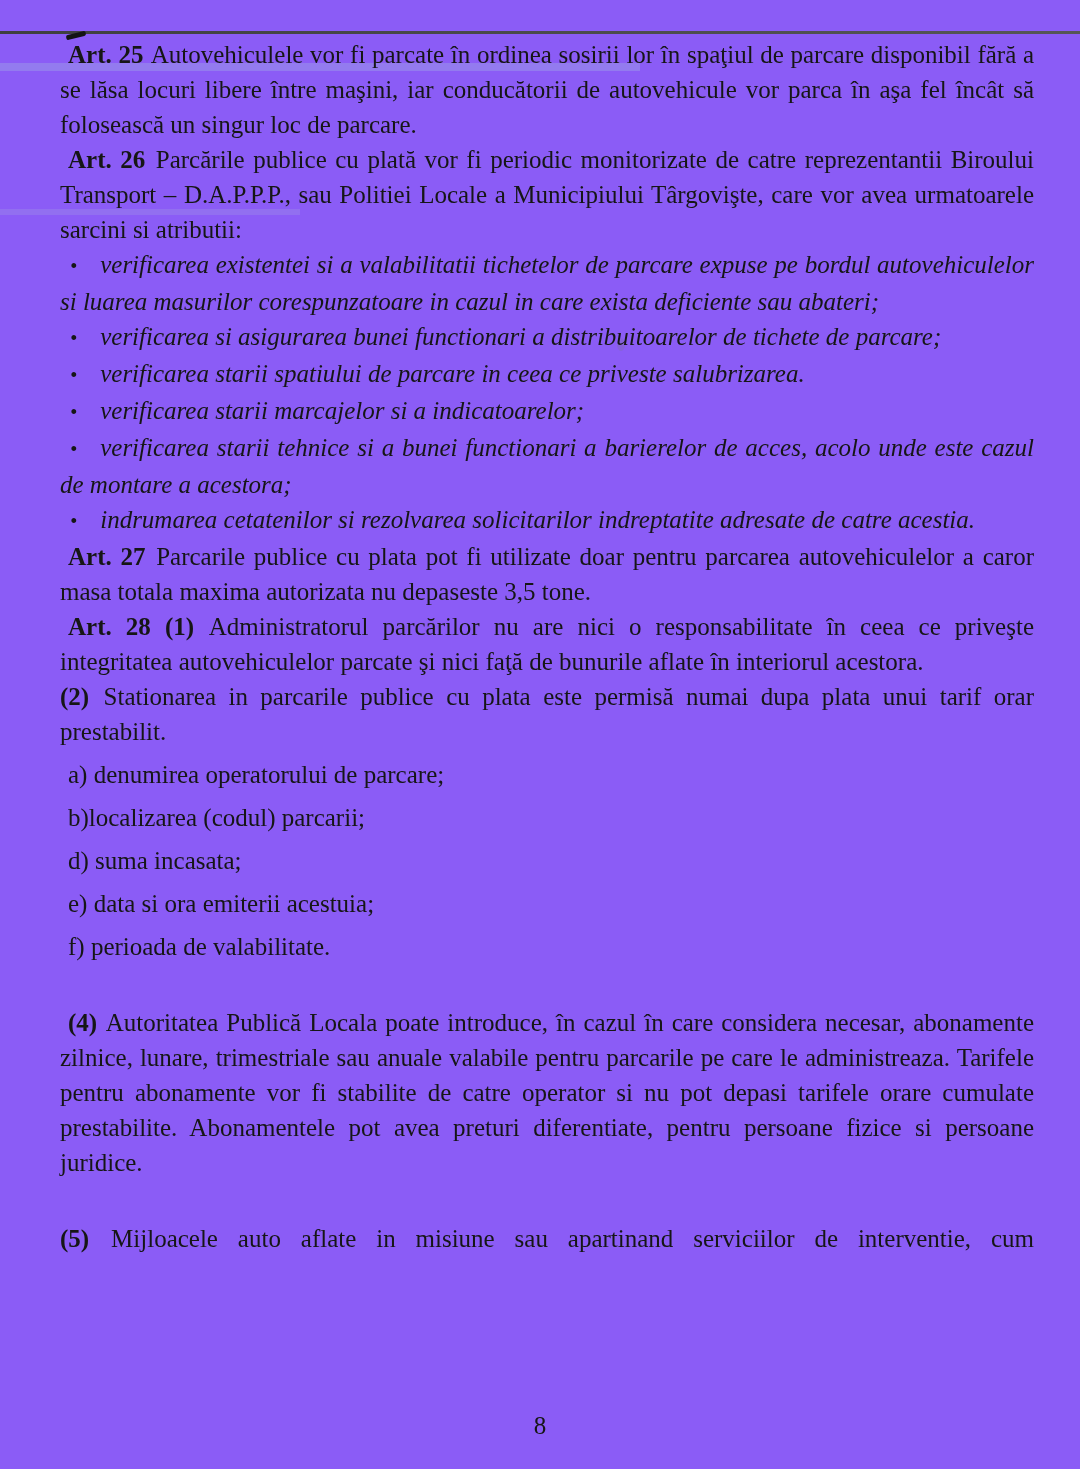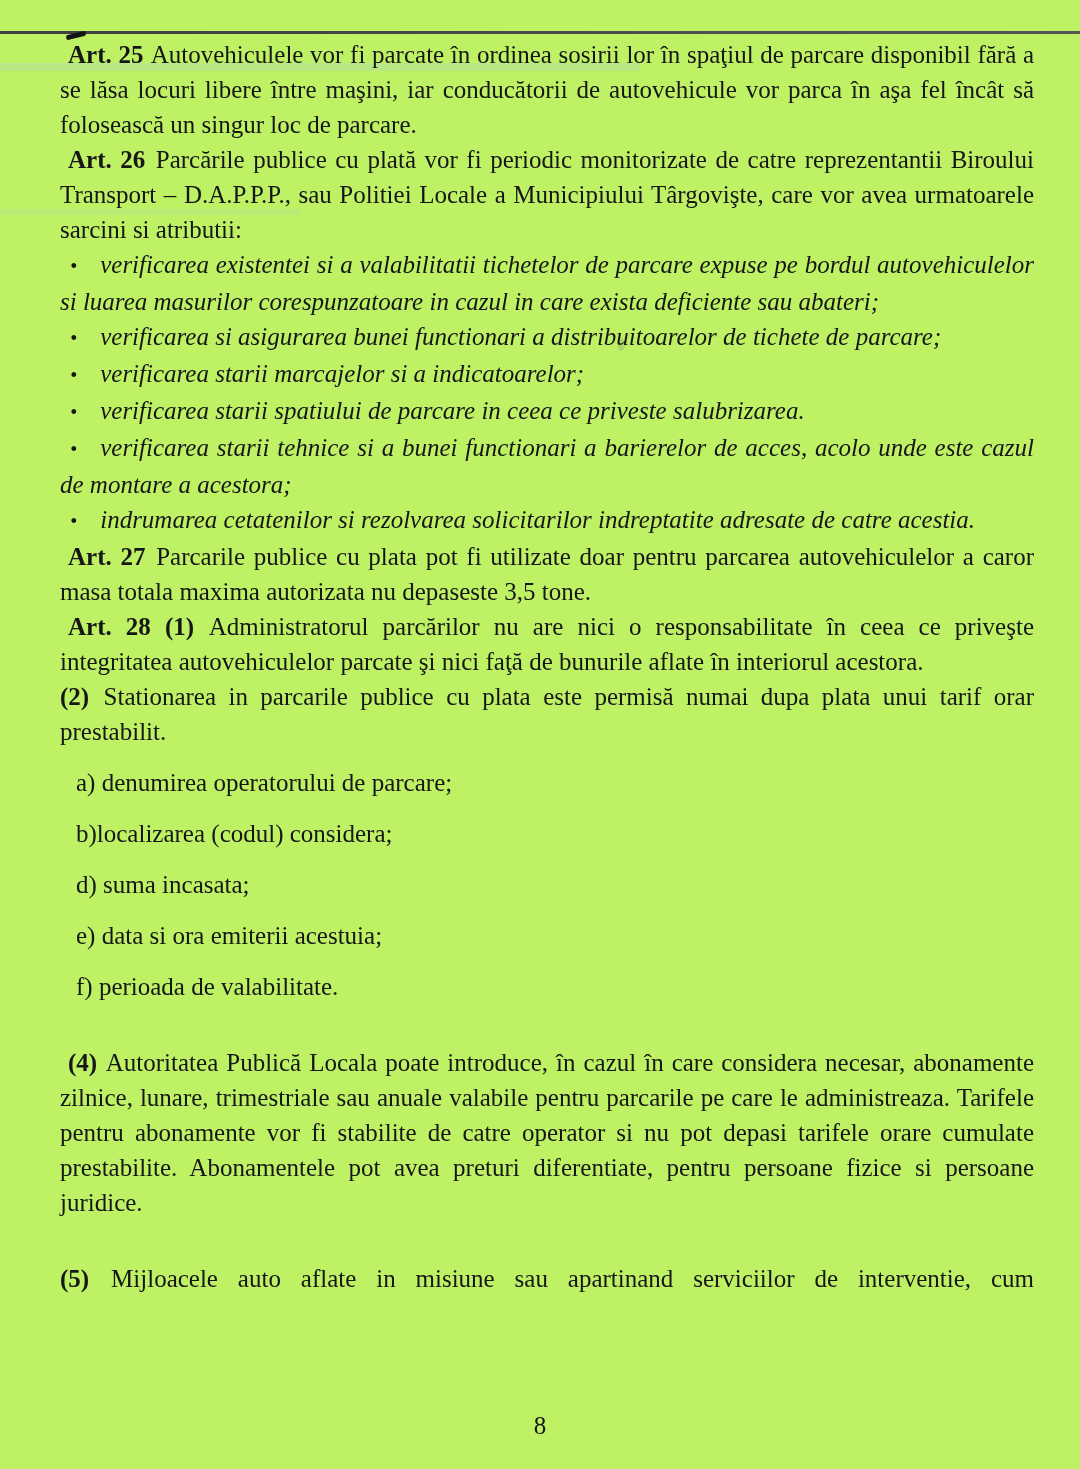--- a/index.html
+++ b/index.html
@@ -3,21 +3,21 @@
 <meta charset="utf-8">
 <style>
   * { box-sizing: border-box; }
   html, body { margin: 0; padding: 0; }
   body { width: 1080px; background: #ffffff; }
 
   .page {
     position: relative;
     width: 1080px;
     height: 1469px;
-    background: #bef264;
+    background: #8b5cf6;
     overflow: hidden;
     font-family: "Liberation Serif", "DejaVu Serif", serif;
     color: #161616;
     font-size: 25px;
     line-height: 35px;
   }
 
   
   .top-rule {
     position: absolute;
@@ -62,21 +62,21 @@
   .indent { text-indent: 8px; }
   .lead { font-weight: bold; padding-right: 2px; }
 
   .bullet-item { margin: 0; text-align: justify; font-style: italic; }
   .bullet-marker {
     padding-left: 10px;
     padding-right: 23px;
     font-size: 0.82em;
   }
 
-  .letter-item { margin: 16px; text-align: left; }
+  .letter-item { margin: 8px; text-align: left; }
 
   .justify-last { text-align: justify; text-align-last: justify; margin-top: 41px; }
 
   .footer {
     position: absolute;
     top: 1408px; left: 0;
     width: 100%;
     text-align: center;
   }
 </style>
@@ -93,36 +93,36 @@
 
   <main class="content">
 
     <p class="para indent"><b class="lead">Art. 25</b> <span>Autovehiculele vor fi parcate în ordinea sosirii lor în spaţiul de parcare disponibil fără a se lăsa locuri libere între maşini, iar conducătorii de autovehicule vor parca în aşa fel încât să folosească un singur loc de parcare.</span></p>
 
     <p class="para indent"><b class="lead">Art. 26</b> <span>Parcările publice cu plată vor fi periodic monitorizate de catre reprezentantii Biroului Transport – D.A.P.P.P., sau Politiei Locale a Municipiului Târgovişte, care vor avea urmatoarele sarcini si atributii:</span></p>
 
     <div>
       <p class="bullet-item"><span class="bullet-marker">•</span><span>verificarea existentei si a valabilitatii tichetelor de parcare expuse pe bordul autovehiculelor si luarea masurilor corespunzatoare in cazul in care exista deficiente sau abateri;</span></p>
       <p class="bullet-item"><span class="bullet-marker">•</span><span>verificarea si asigurarea bunei functionari a distribuitoarelor de tichete de parcare;</span></p>
+      <p class="bullet-item"><span class="bullet-marker">•</span><span>verificarea starii spatiului de parcare in ceea ce priveste salubrizarea.</span></p>
       <p class="bullet-item"><span class="bullet-marker">•</span><span>verificarea starii marcajelor si a indicatoarelor;</span></p>
-      <p class="bullet-item"><span class="bullet-marker">•</span><span>verificarea starii spatiului de parcare in ceea ce priveste salubrizarea.</span></p>
       <p class="bullet-item"><span class="bullet-marker">•</span><span>verificarea starii tehnice si a bunei functionari a barierelor de acces, acolo unde este cazul de montare a acestora;</span></p>
       <p class="bullet-item"><span class="bullet-marker">•</span><span>indrumarea cetatenilor si rezolvarea solicitarilor indreptatite adresate de catre acestia.</span></p>
     </div>
 
     <p class="para indent"><b class="lead">Art. 27</b> <span>Parcarile publice cu plata pot fi utilizate doar pentru parcarea autovehiculelor a caror masa totala maxima autorizata nu depaseste 3,5 tone.</span></p>
 
     <p class="para indent"><b class="lead">Art. 28 (1)</b> <span>Administratorul parcărilor nu are nici o responsabilitate în ceea ce priveşte integritatea autovehiculelor parcate şi nici faţă de bunurile aflate în interiorul acestora.</span></p>
 
     <p class="para"><b class="lead">(2)</b> <span>Stationarea in parcarile publice cu plata este permisă numai dupa plata unui tarif orar prestabilit.</span></p>
 
 
     <div>
       <p class="letter-item">a) denumirea operatorului de parcare;</p>
-      <p class="letter-item">b)localizarea (codul) considera;</p>
+      <p class="letter-item">b)localizarea (codul) parcarii;</p>
       <p class="letter-item">d) suma incasata;</p>
       <p class="letter-item">e) data si ora emiterii acestuia;</p>
       <p class="letter-item">f) perioada de valabilitate.</p>
     </div>
 
     <p class="para indent justify-last"><b class="lead">(4)</b> <span>Autoritatea Publică Locala poate introduce, în cazul în care considera necesar, abonamente zilnice, lunare, trimestriale sau anuale valabile pentru parcarile pe care le administreaza. Tarifele pentru abonamente vor fi stabilite de catre operator si nu pot depasi tarifele orare cumulate prestabilite. Abonamentele pot avea preturi diferentiate, pentru persoane fizice si persoane juridice.</span></p>
 
     <p class="para justify-last"><b class="lead">(5)</b> <span>Mijloacele auto aflate in misiune sau apartinand serviciilor de interventie, cum</span></p>
 
   </main>

